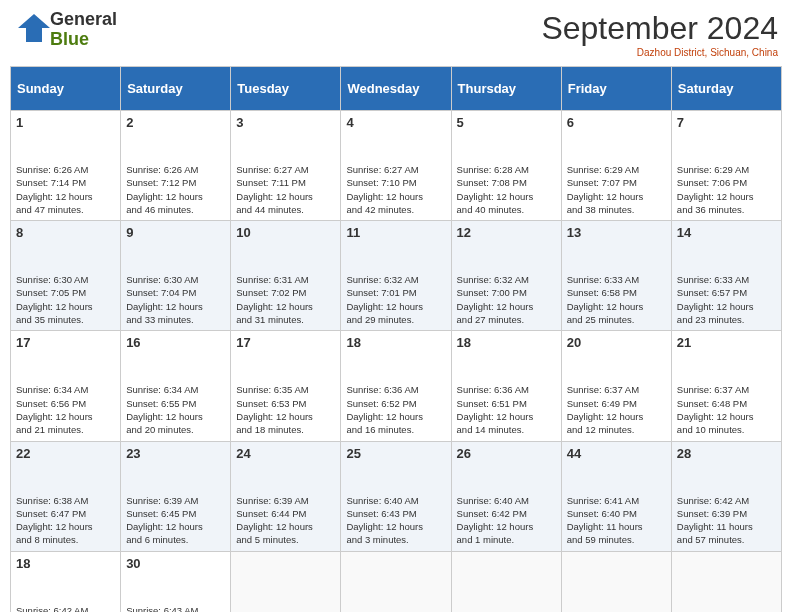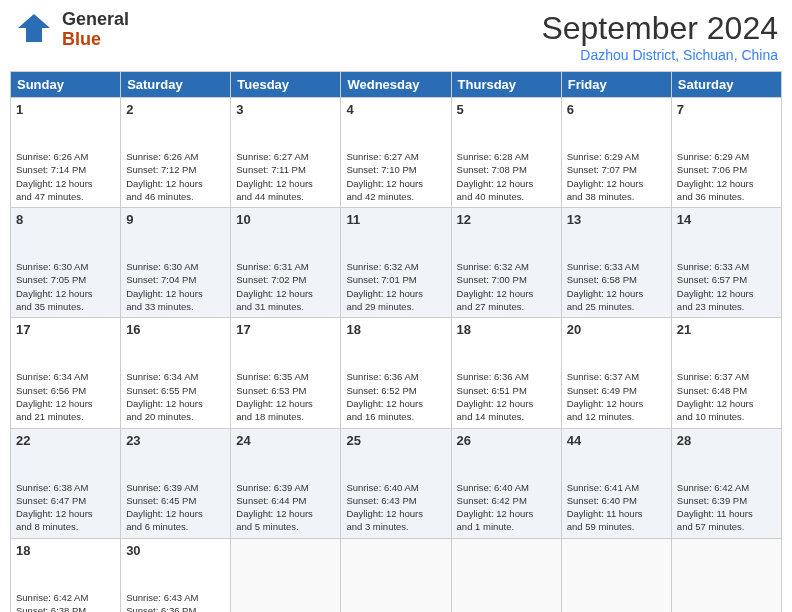--- a/index.html
+++ b/index.html
@@ -13,52 +13,52 @@
     .header {
       display: flex;
       justify-content: space-between;
       align-items: flex-start;
       margin-bottom: 8px;
       padding: 0 4px;
     }
     .logo {
       display: flex;
       align-items: center;
-      gap: 12px;
+      gap: 0;
     }
     .logo-text {
       font-size: 18px;
       font-weight: bold;
       color: #333;
       line-height: 1.1;
     }
     .logo-general { color: #333; }
-    .logo-blue { color: #c2410c; }
+    .logo-blue { color: #4d7c0f; }
     .title-block {
       text-align: right;
     }
     .month-title {
       font-size: 32px;
       color: #333;
       font-weight: normal;
     }
     .location {
-      font-size: 14px;
-      color: #3b82f6;
+      font-size: 10px;
+      color: #c2410c;
     }
     .calendar {
       width: 100%;
       border-collapse: collapse;
       font-size: 10.5px;
     }
     .calendar th {
       background: #2a6db5;
       color: #fff;
       text-align: left;
-      padding: 5px 6px;
+      padding: 14px 6px;
       font-size: 13px;
       font-weight: bold;
       border: 1px solid #ccc;
     }
     .calendar td {
       border: 1px solid #ccc;
       vertical-align: top;
       padding: 4px 5px;
       height: 90px;
       width: calc(100%/7);

